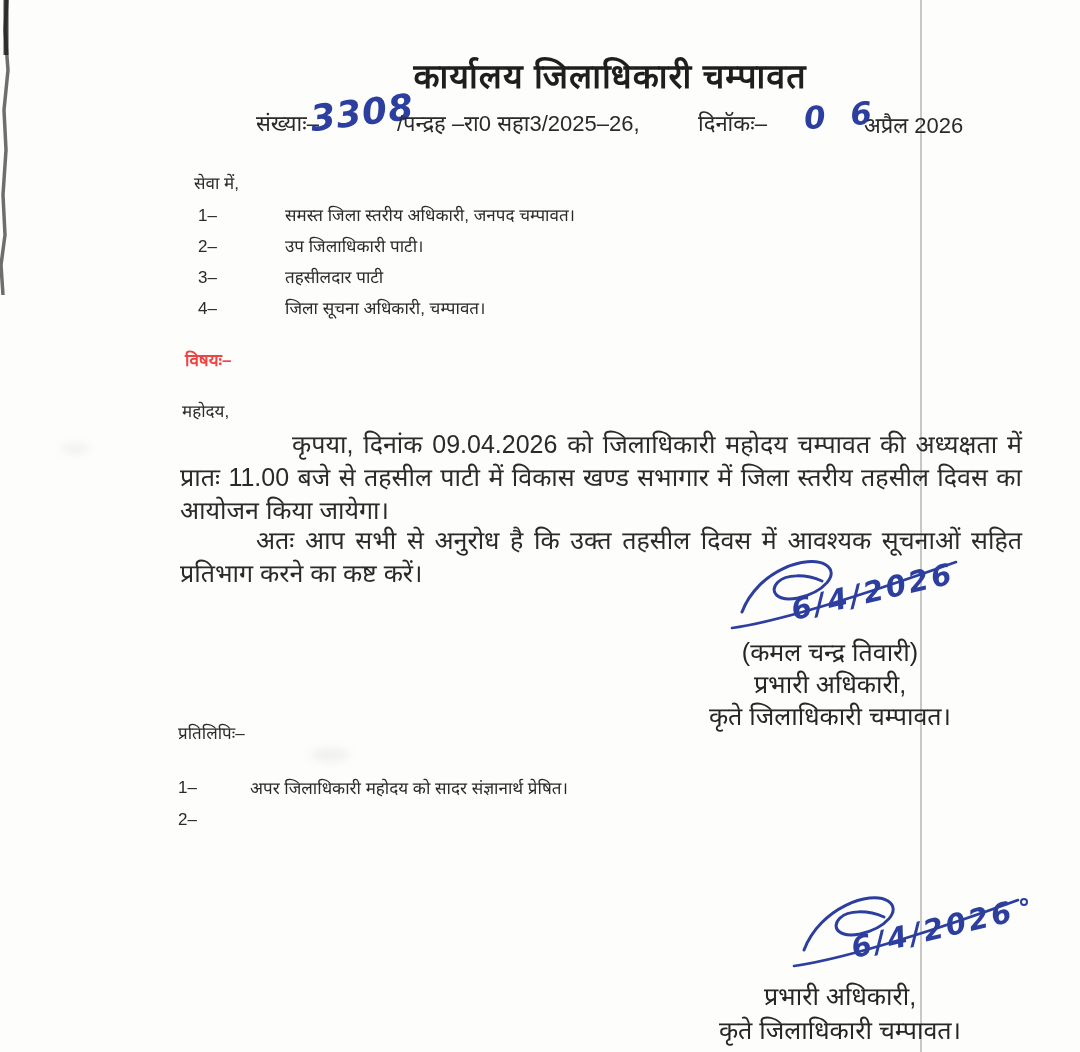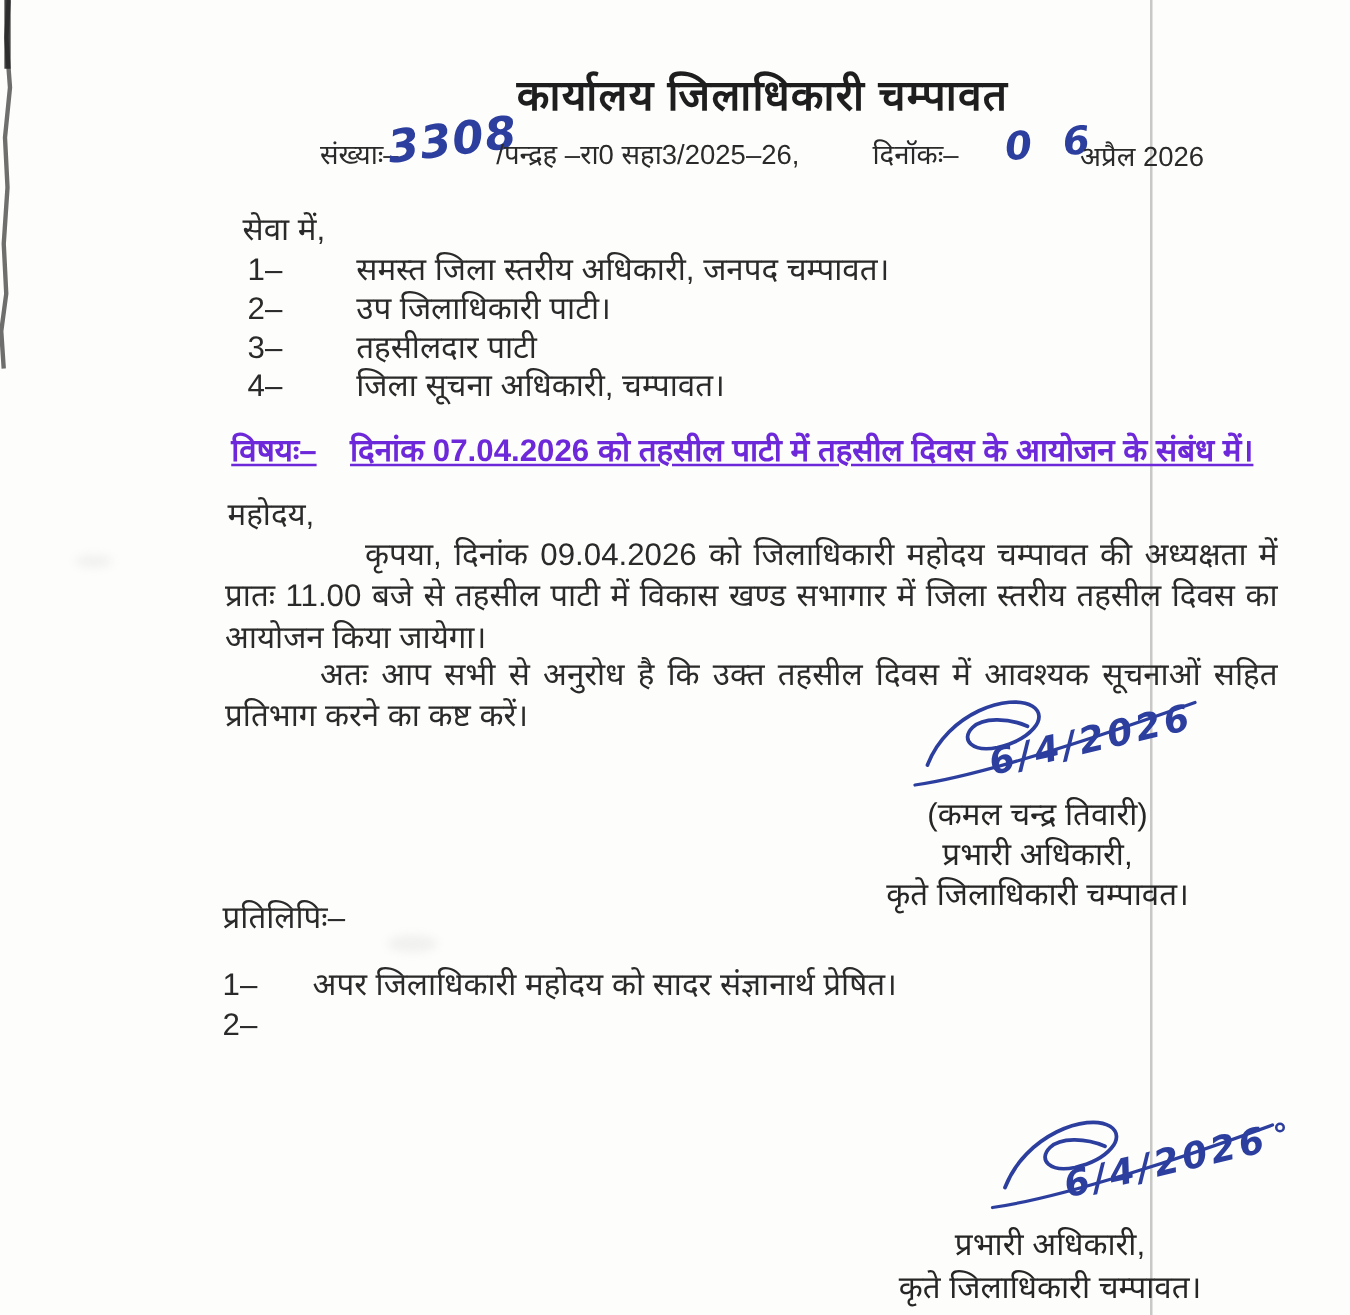--- a/index.html
+++ b/index.html
@@ -9,37 +9,37 @@
     width: 1080px;
     height: 1052px;
     margin: 0 auto;
     background: #fdfdfb;
     overflow: hidden;
     font-family: "Liberation Sans", "DejaVu Sans", sans-serif;
     color: #262626;
     padding-left: 28px;
   }
   .abs { position: absolute; }
-  .print { font-size: 25px; line-height: 32px; color: #2a2a2a; }
+  .print { font-size: 17px; line-height: 32px; color: #2a2a2a; }
   .title {
     left: 240px; top: 52px; width: 740px;
     font-size: 34px; font-weight: 700; text-align: center;
     color: #1e1e1e; letter-spacing: 1px;
   }
   .refline { top: 108px; font-size: 22px; }
   .hand {
     color: #2c3e9e;
     font-style: italic;
     font-weight: 600;
     font-family: "DejaVu Sans", sans-serif;
   }
   .hand-ref { left: 310px; top: 92px; font-size: 36px; transform: rotate(-7deg); letter-spacing: 1px; }
   .hand-date { left: 804px; top: 97px; font-size: 31px; transform: rotate(-5deg); letter-spacing: 7px; }
   .addr-num { width: 60px; }
-  .subject-row { font-weight: 700; color: #6d28d9; white-space: nowrap; text-decoration: underline; }
+  .subject-row { font-weight: 700; color: #ef4444; white-space: nowrap; }
   .para {
     left: 180px; width: 842px;
     font-size: 25px; line-height: 33px;
     text-align: justify; color: #2a2a2a;
   }
   .sigblock { text-align: center; font-size: 25px; line-height: 30px; color: #262626; margin-top: 25px; }
   .vline {
     left: 920px; top: 0; width: 2px; height: 1052px;
     background: #b5b5b5; opacity: 0.75;
   }
@@ -81,21 +81,20 @@
   <div class="abs print addr-num" style="left:198px;top:231px">2–</div>
   <div class="abs print" style="left:285px;top:231px">उप जिलाधिकारी पाटी।</div>
 
   <div class="abs print addr-num" style="left:198px;top:262px">3–</div>
   <div class="abs print" style="left:285px;top:262px">तहसीलदार पाटी</div>
 
   <div class="abs print addr-num" style="left:198px;top:293px">4–</div>
   <div class="abs print" style="left:285px;top:293px">जिला सूचना अधिकारी, चम्पावत।</div>
 
   <div class="abs print subject-row" style="left:185px;top:345px">विषयः–</div>
-  <div class="abs print subject-row" style="left:280px;top:345px">दिनांक 07.04.2026 को तहसील पाटी में तहसील दिवस के आयोजन के संबंध में।</div>
 
   <div class="abs print" style="left:182px;top:396px">महोदय,</div>
   <div class="abs para" style="top:428px;text-indent:112px">कृपया, दिनांक 09.04.2026 को जिलाधिकारी महोदय चम्पावत की अध्यक्षता में प्रातः 11.00 बजे से तहसील पाटी में विकास खण्ड सभागार में जिला स्तरीय तहसील दिवस का आयोजन किया जायेगा।</div>
   <div class="abs para" style="top:524px;text-indent:76px">अतः आप सभी से अनुरोध है कि उक्त तहसील दिवस में आवश्यक सूचनाओं सहित प्रतिभाग करने का कष्ट करें।</div>
 
   <svg class="abs" style="left:728px;top:554px" width="245" height="80" viewBox="0 0 245 80">
     <path d="M14,58 C30,16 80,0 98,11 C112,20 96,38 70,44 C50,48 40,38 50,28 C58,20 78,20 94,27" stroke="#2c3e9e" stroke-width="3" fill="none" stroke-linecap="round"></path>
     <path d="M4,74 C60,66 155,34 228,8" stroke="#2c3e9e" stroke-width="2.6" fill="none" stroke-linecap="round"></path>
     <text x="66" y="66" transform="rotate(-13 66 66)" font-size="29" font-style="italic" font-weight="600" fill="#2c3e9e" letter-spacing="3">6/4/2026</text>
   </svg>

